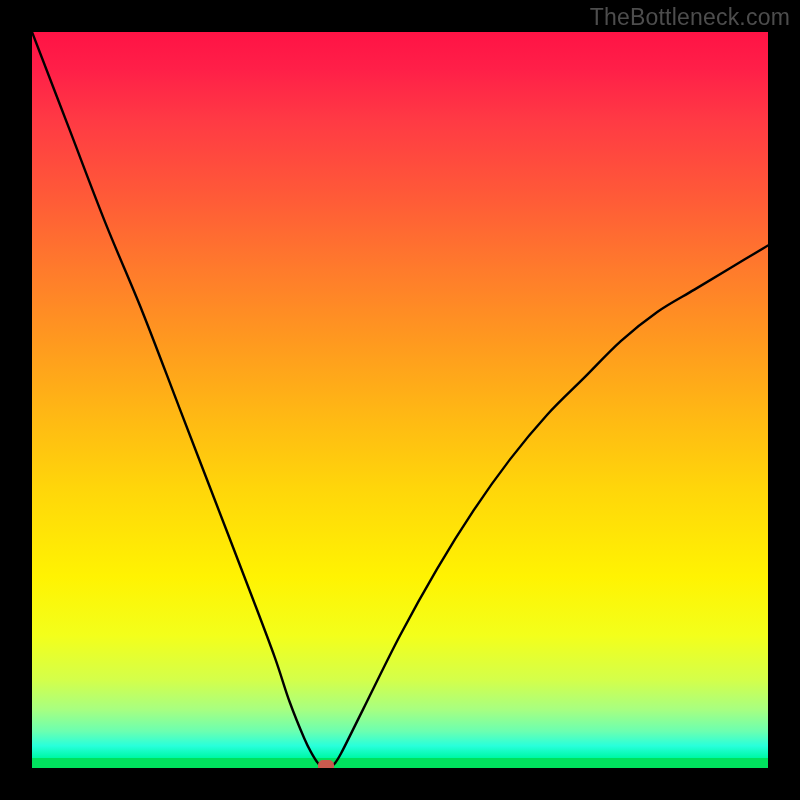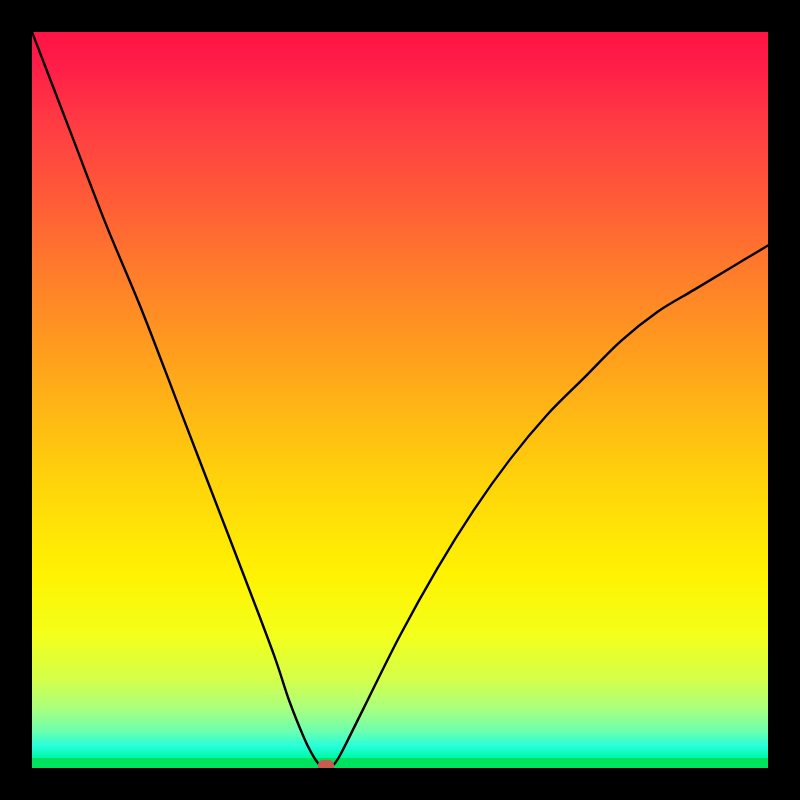--- a/index.html
+++ b/index.html
@@ -77,20 +77,21 @@
     height: 12px;
     border-radius: 5px;
     background: #c95a4e;
   }
 </style>
 </head>
 <body>
 
 <div class="frame">
 
+  <div class="watermark">TheBottleneck.com</div>
 
   <div class="plot-area">
     <div class="gradient-bg"></div>
     <div class="green-strip"></div>
 
     <svg class="curve" viewBox="0 0 736 736" preserveAspectRatio="none">
       <path id="curve-path" fill="none" stroke="#000" stroke-width="2.4" stroke-linecap="round" stroke-linejoin="round" d="M 0 0 C 6.133333333333334 15.946666666666658, 24.53333333333334 63.78666666666662, 36.800000000000004 95.67999999999995 C 49.06666666666667 127.57333333333328, 61.33333333333334 160.69333333333333, 73.60000000000001 191.36 C 85.86666666666667 222.0266666666667, 98.13333333333333 249.01333333333335, 110.39999999999999 279.68 C 122.66666666666666 310.3466666666667, 134.93333333333334 343.4666666666667, 147.20000000000002 375.36 C 159.4666666666667 407.25333333333333, 171.73333333333335 439.1466666666667, 184 471.04 C 196.26666666666665 502.93333333333334, 210.98666666666665 540.96, 220.79999999999998 566.72 C 230.61333333333332 592.48, 236.7466666666667 608.4266666666667, 242.88000000000002 625.6 C 249.01333333333335 642.7733333333333, 252.6933333333333 656.2666666666667, 257.59999999999997 669.76 C 262.5066666666666 683.2533333333333, 268.64 697.9733333333332, 272.32 706.56 C 276 715.1466666666666, 277.2266666666667 716.9866666666667, 279.68 721.28 C 282.1333333333333 725.5733333333333, 284.5866666666667 729.8666666666667, 287.04 732.32 C 289.49333333333334 734.7733333333334, 291.9466666666667 736, 294.40000000000003 736 C 296.85333333333335 736, 299.3066666666667 734.7733333333334, 301.76 732.32 C 304.2133333333333 729.8666666666667, 304.21333333333337 730.48, 309.12 721.28 C 314.02666666666664 712.0799999999999, 321.38666666666666 696.7466666666667, 331.2 677.12 C 341.0133333333333 657.4933333333333, 355.73333333333335 626.8266666666666, 368 603.52 C 380.26666666666665 580.2133333333334, 392.53333333333336 558.1333333333333, 404.8 537.28 C 417.06666666666666 516.4266666666666, 429.3333333333333 496.8, 441.59999999999997 478.40000000000003 C 453.8666666666666 460.00000000000006, 466.1333333333334 442.82666666666665, 478.40000000000003 426.88 C 490.6666666666667 410.93333333333334, 502.9333333333333 396.21333333333337, 515.1999999999999 382.72 C 527.4666666666666 369.2266666666667, 539.7333333333333 358.1866666666666, 552 345.91999999999996 C 564.2666666666667 333.6533333333333, 576.5333333333334 320.15999999999997, 588.8000000000001 309.12 C 601.0666666666667 298.08000000000004, 613.3333333333334 288.26666666666665, 625.6 279.68 C 637.8666666666667 271.09333333333336, 650.1333333333333 264.96, 662.4 257.59999999999997 C 674.6666666666666 250.23999999999995, 686.9333333333333 242.87999999999997, 699.1999999999999 235.51999999999998 C 711.4666666666666 228.16, 729.8666666666667 217.12000000000003, 736 213.44000000000005"></path>
     </svg>
 
     <div id="marker" class="marker" style="left: 286.4px; top: 728px; background: rgb(201, 90, 78);"></div>

